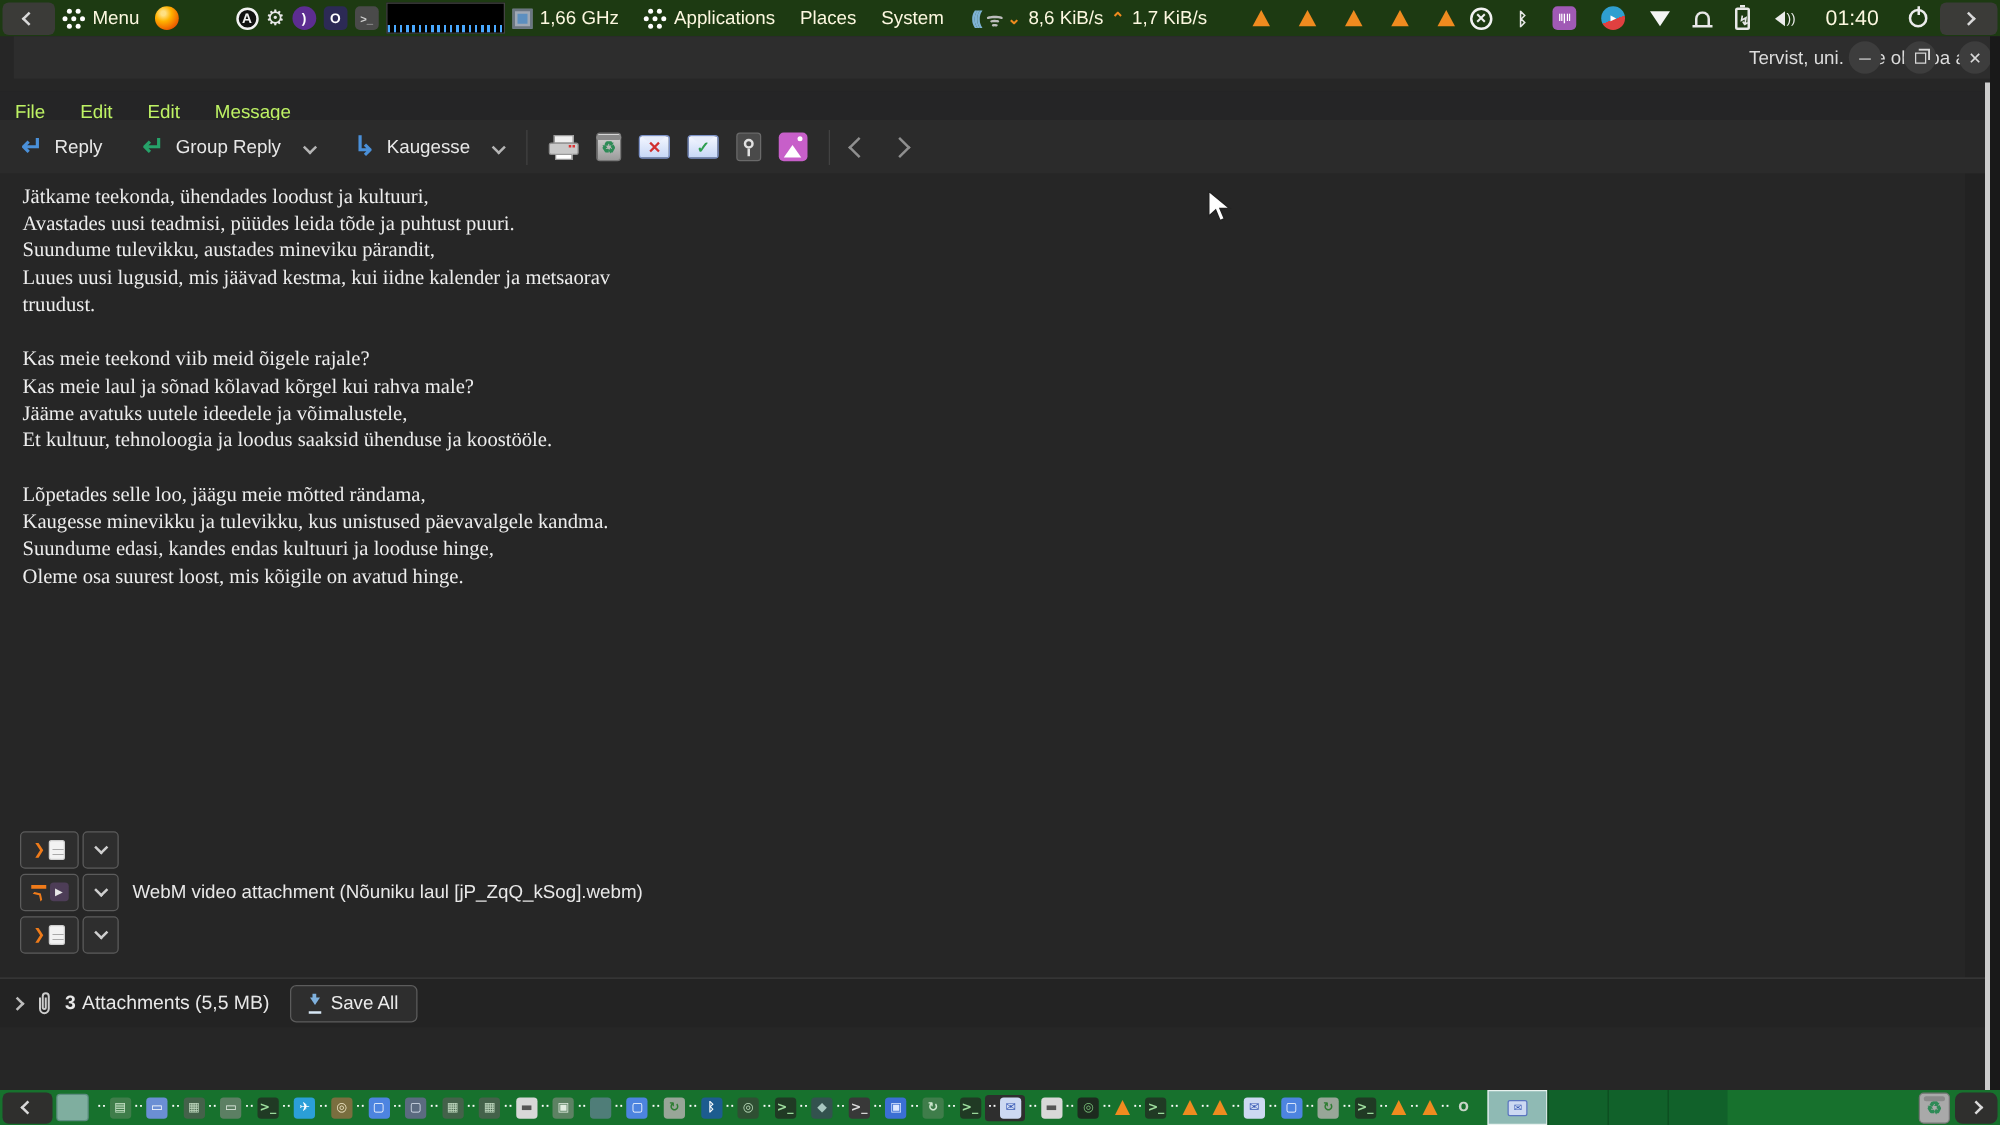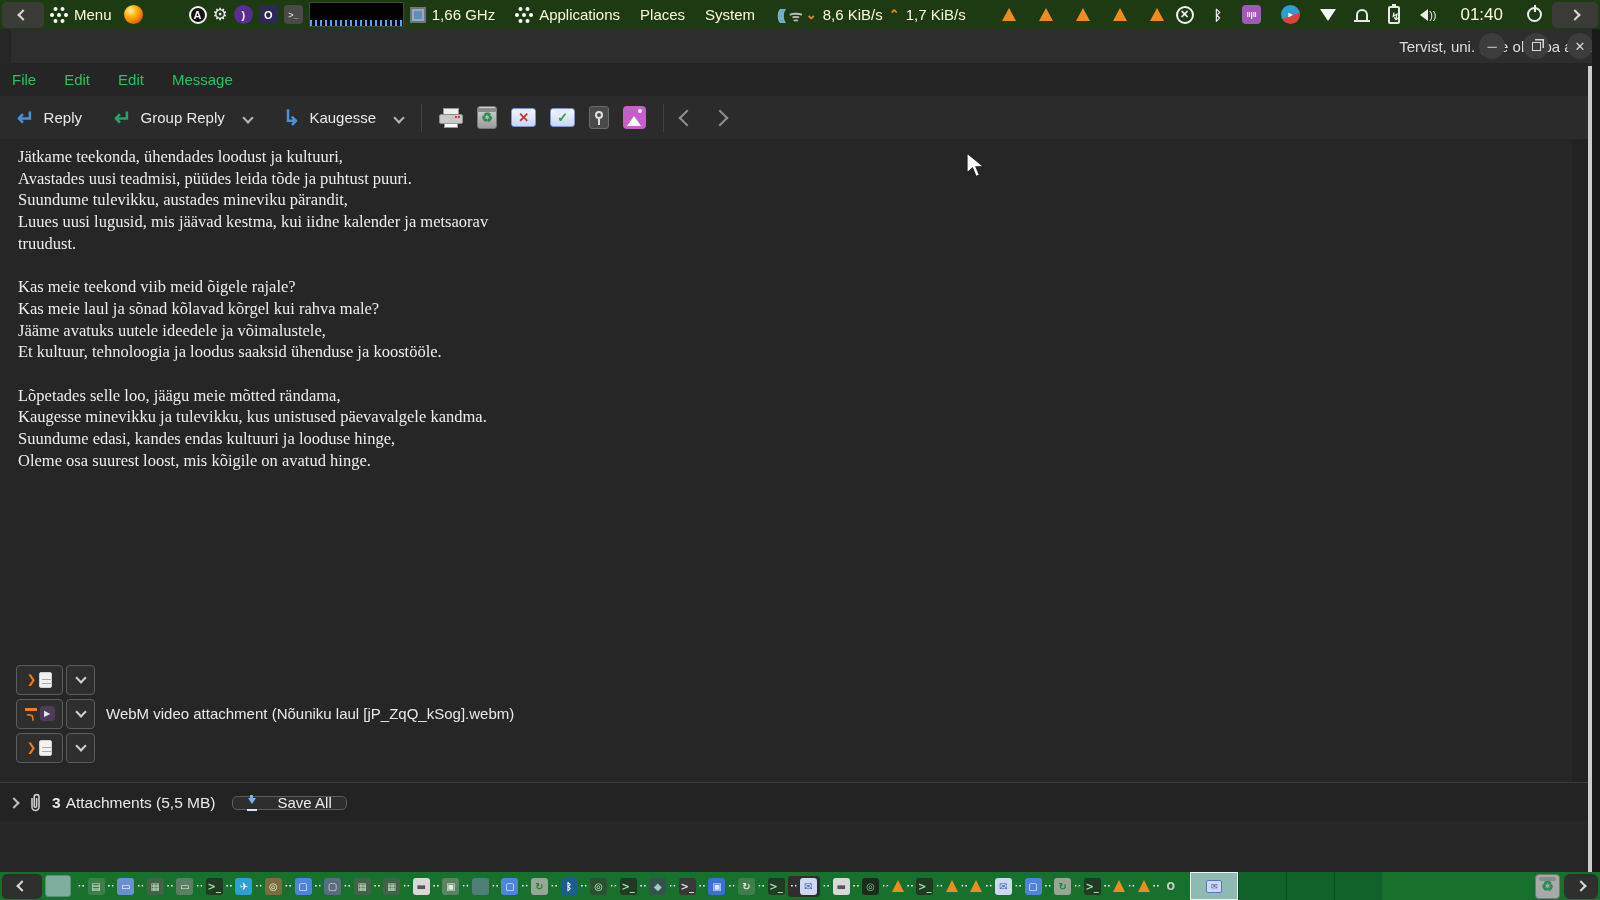--- a/index.html
+++ b/index.html
@@ -59,22 +59,22 @@
 
   
   #titlebar { top:29px; left:0; width:1600px; height:34px; background:#2d2d2d;
     display:flex; align-items:center; justify-content:flex-end; font-size:15px; color:#dcdcdc;margin-left:11px; }
   .winbtns { position:absolute; right:18px; top:4px; display:flex; gap:18px; }
   .wbtn { width:26px; height:26px; border-radius:50%; background:#3d3d3d; color:#d8d8d8;
     display:flex; align-items:center; justify-content:center; font-size:13px; }
   .maxsq { width:9px; height:9px; border:1.5px solid #d8d8d8; box-shadow:2px -2px 0 -0.5px #3d3d3d, 3px -3px 0 0 #d8d8d8; }
 
   
-  #menubar { top:63px; left:0; width:1600px; height:33px; background:#252526;
-    display:flex; align-items:center; gap:28px; padding-left:12px; font-size:15px; color:#22c55e; }
+  #menubar { top:73px; left:0; width:1600px; height:33px; background:#252526;
+    display:flex; align-items:center; gap:28px; padding-left:12px; font-size:15px; color:#bef264; }
 
   
   #toolbar { top:96px; left:0; width:1600px; height:43px; background:#2b2b2b;
     display:flex; align-items:center; font-size:15px; color:#e8e8e8; padding-left:8px; }
   .tbtn { display:flex; align-items:center; gap:9px; padding:6px 9px; border-radius:4px; }
   .aglyph { font-size:21px; font-weight:bold; line-height:14px; }
   .tsep { width:1px; height:28px; background:#424242; margin:0 10px; flex:none;}
   .icbtn { margin:0 7px; display:flex; align-items:center; justify-content:center; }
   .printer { width:24px; height:20px; position:relative; }
   .printer .p-top { position:absolute; top:0; left:4px; width:16px; height:7px; background:#efefef; border:1px solid #9a9a9a;}
@@ -123,22 +123,22 @@
     background-image:repeating-linear-gradient(#f2f2f2 0 3px, #a9a9a9 3px 4px); background-size:9px 100%; background-repeat:no-repeat; background-position:2px 3px; border:1px solid #cfcfcf;}
   .vidicon { width:15px; height:15px; background:#4d3d57; border-radius:3px; color:#e8e8e8; font-size:8px;
     display:flex; align-items:center; justify-content:center; }
   .attach-label { font-size:15px; color:#e8e8e8; margin-left:8px; }
 
   
   #attach-bar { top:782px; left:0; width:1600px; height:40px; background:#232323;
     border-top:1px solid #3c3c3c; display:flex; align-items:center; padding-left:10px; font-size:15.5px; }
   .expander { width:8px; height:8px; border-right:2px solid #bdbdbd; border-bottom:2px solid #bdbdbd; transform:rotate(-45deg); margin-right:10px;}
   #attach-count { font-weight:bold; margin-right:5px; }
-  #save-all-btn { margin-left:16px; height:14px; background:#2e2e2e; border:1px solid #5c5c5c; border-radius:5px;
-    display:flex; align-items:center; gap:21px; padding:0 14px; font-size:15px; color:#ececec; }
+  #save-all-btn { margin-left:16px; height:30px; background:#2e2e2e; border:1px solid #5c5c5c; border-radius:5px;
+    display:flex; align-items:center; gap:8px; padding:0 14px; font-size:15px; color:#ececec; }
   .dl { display:inline-flex; flex-direction:column; align-items:center; }
   .dl .head { width:0; height:0; border:4px solid transparent; border-top:6px solid #7fb1de; }
   .dl .shaft { width:3px; height:4px; background:#7fb1de; margin-bottom:-1px;}
   .dl .base { width:10px; height:2px; background:#d7e7f5; margin-top:1px; }
 
   #filler { top:822px; left:0; width:1600px; height:50px; background:#262626; }
 
   
   #win-scrollbar { left:1588px; top:66px; width:4px; height:806px; background:#cdcdcd; }
   #right-edge { left:1592px; top:29px; width:8px; height:843px; background:#191919; }

